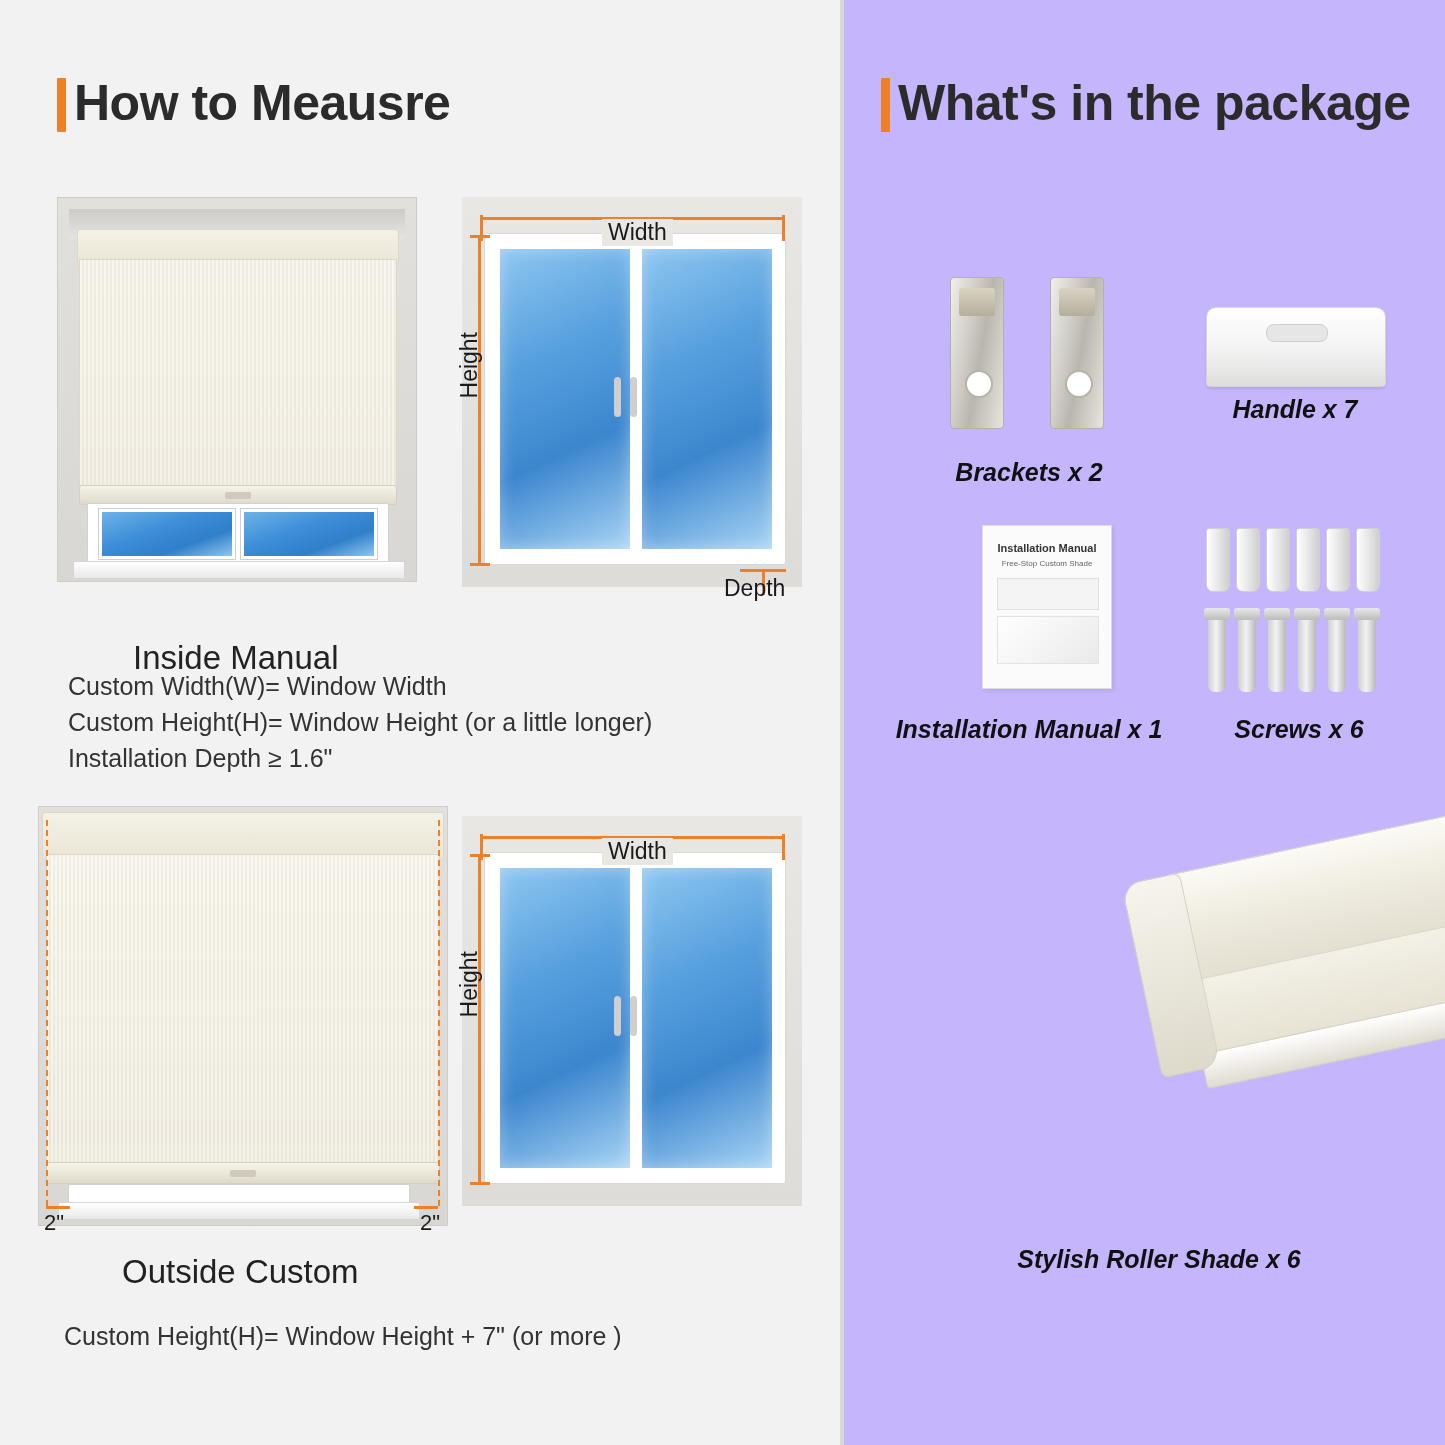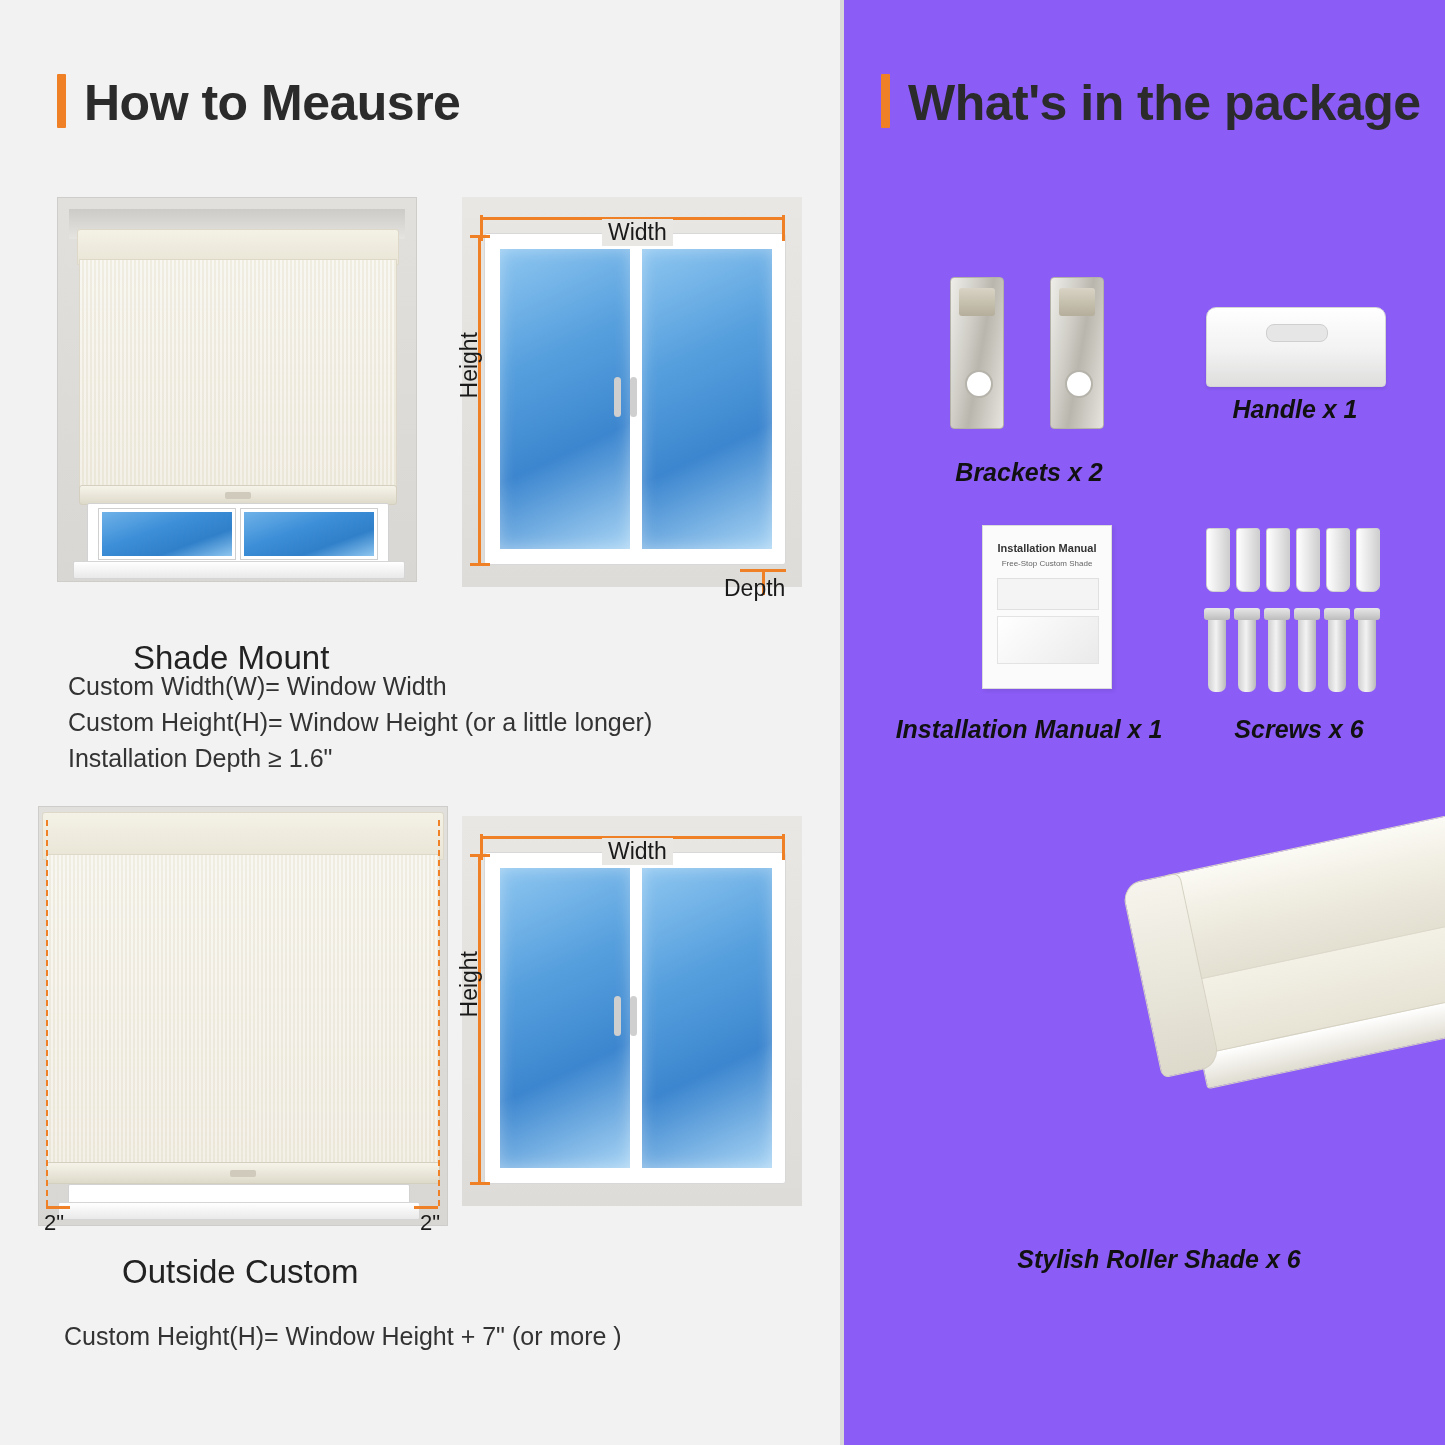--- a/index.html
+++ b/index.html
@@ -28,28 +28,28 @@
   }
   .divider {
     width: 4px;
     height: 1445px;
     background: #d8d8d8;
   }
   .col-right {
     position: relative;
     width: 601px;
     height: 1445px;
-    background: #8b5cf6;
+    background: #c4b5fd;
   }
 
   
   .heading {
     display: flex;
-    align-items: flex-start;
-    gap: 18px;
+    align-items: flex-end;
+    gap: 8px;
   }
   .heading .bar {
     width: 9px;
     height: 54px;
     background: #f08026;
     border-radius: 1px;
   }
   .heading .txt {
     font-size: 50px;
     font-weight: bold;
@@ -404,21 +404,21 @@
       <div class="tick" style="left:16px; top:38px; width:3px; height:330px;"></div>
       <div class="tick" style="left:8px; top:38px; width:20px; height:3px;"></div>
       <div class="tick" style="left:8px; top:366px; width:20px; height:3px;"></div>
       <span class="measure-label vertical" style="left:-6px; top:135px;">Height</span>
 
       <div class="tick" style="left:300px; top:372px; width:3px; height:26px;"></div>
       <div class="tick" style="left:278px; top:372px; width:46px; height:3px;"></div>
       <span class="measure-label" style="left:262px; top:378px;">Depth</span>
     </div>
 
-    <h2 class="mount-title" style="left:133px; top:612px;">Shade Mount</h2>
+    <h2 class="mount-title" style="left:133px; top:612px;">Inside Manual</h2>
     <div class="spec-line" style="left:68px; top:672px;">Custom Width(W)= Window Width</div>
     <div class="spec-line" style="left:68px; top:708px;">Custom Height(H)= Window Height (or a little longer)</div>
     <div class="spec-line" style="left:68px; top:744px;">Installation Depth ≥ 1.6"</div>
 
     <div class="illus" style="left:38px; top:806px; width:410px; height:420px;">
       <div class="wallbox" style="left:0; top:0; width:410px; height:420px;"></div>
       <div class="valance" style="left:4px; top:6px; width:400px; height:46px;"></div>
       <div class="fabric" style="left:8px; top:48px; width:392px; height:312px;"></div>
       <div class="bottombar" style="left:8px; top:356px; width:392px; height:20px;"></div>
       <div class="frame-white" style="left:30px; top:378px; width:340px; height:26px;"></div>
@@ -465,21 +465,21 @@
     </div>
 
     <div>
       <div class="bracket" style="left:106px; top:277px;"></div>
       <div class="bracket" style="left:206px; top:277px;"></div>
       <div class="pkg-caption" style="left:60px; top:458px; width:250px;">Brackets x 2</div>
     </div>
 
     <div>
       <div class="handle-part" style="left:362px; top:307px;"></div>
-      <div class="pkg-caption" style="left:326px; top:395px; width:250px;">Handle x 1</div>
+      <div class="pkg-caption" style="left:326px; top:395px; width:250px;">Handle x 7</div>
     </div>
 
     <div>
       <div class="manual" style="left:118px; top:525px;margin-left:20px;">
         <div class="m-title">Installation Manual</div>
         <div class="m-sub">Free-Stop Custom Shade</div>
         <div class="m-box"></div>
         <div class="m-img"></div>
       </div>
       <div class="pkg-caption" style="left:30px; top:715px; width:310px;">Installation Manual x 1</div>

